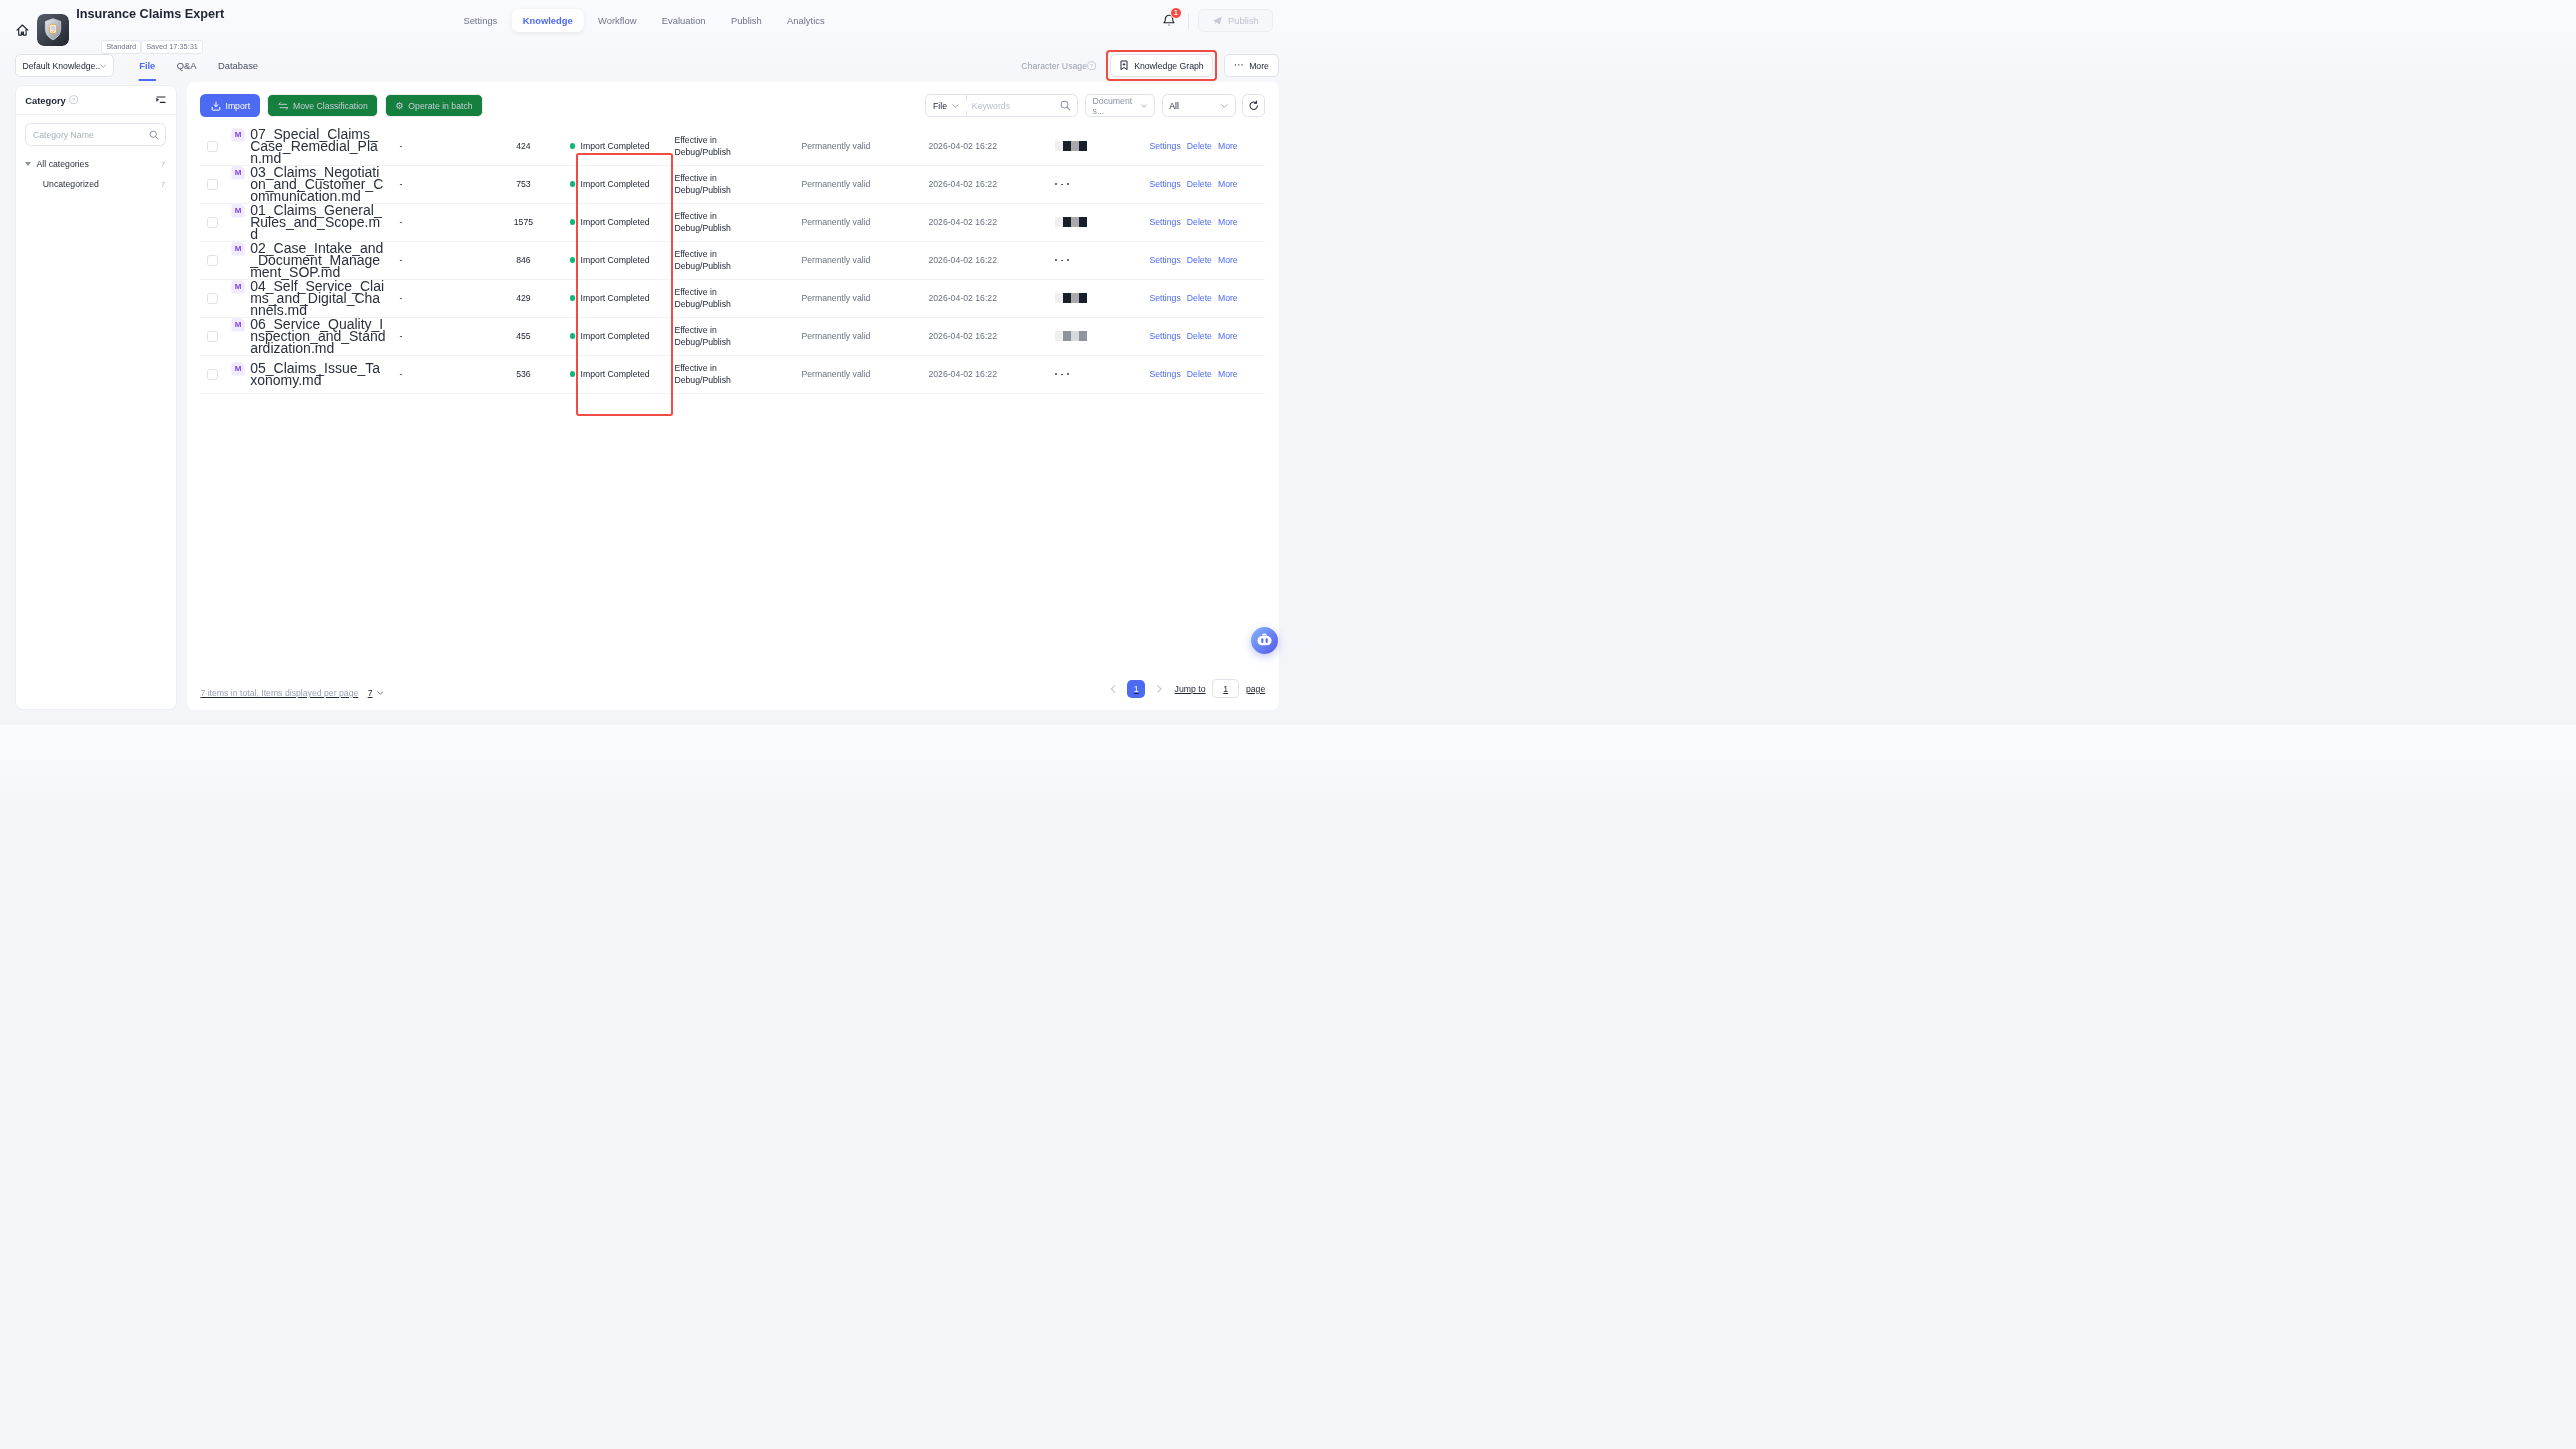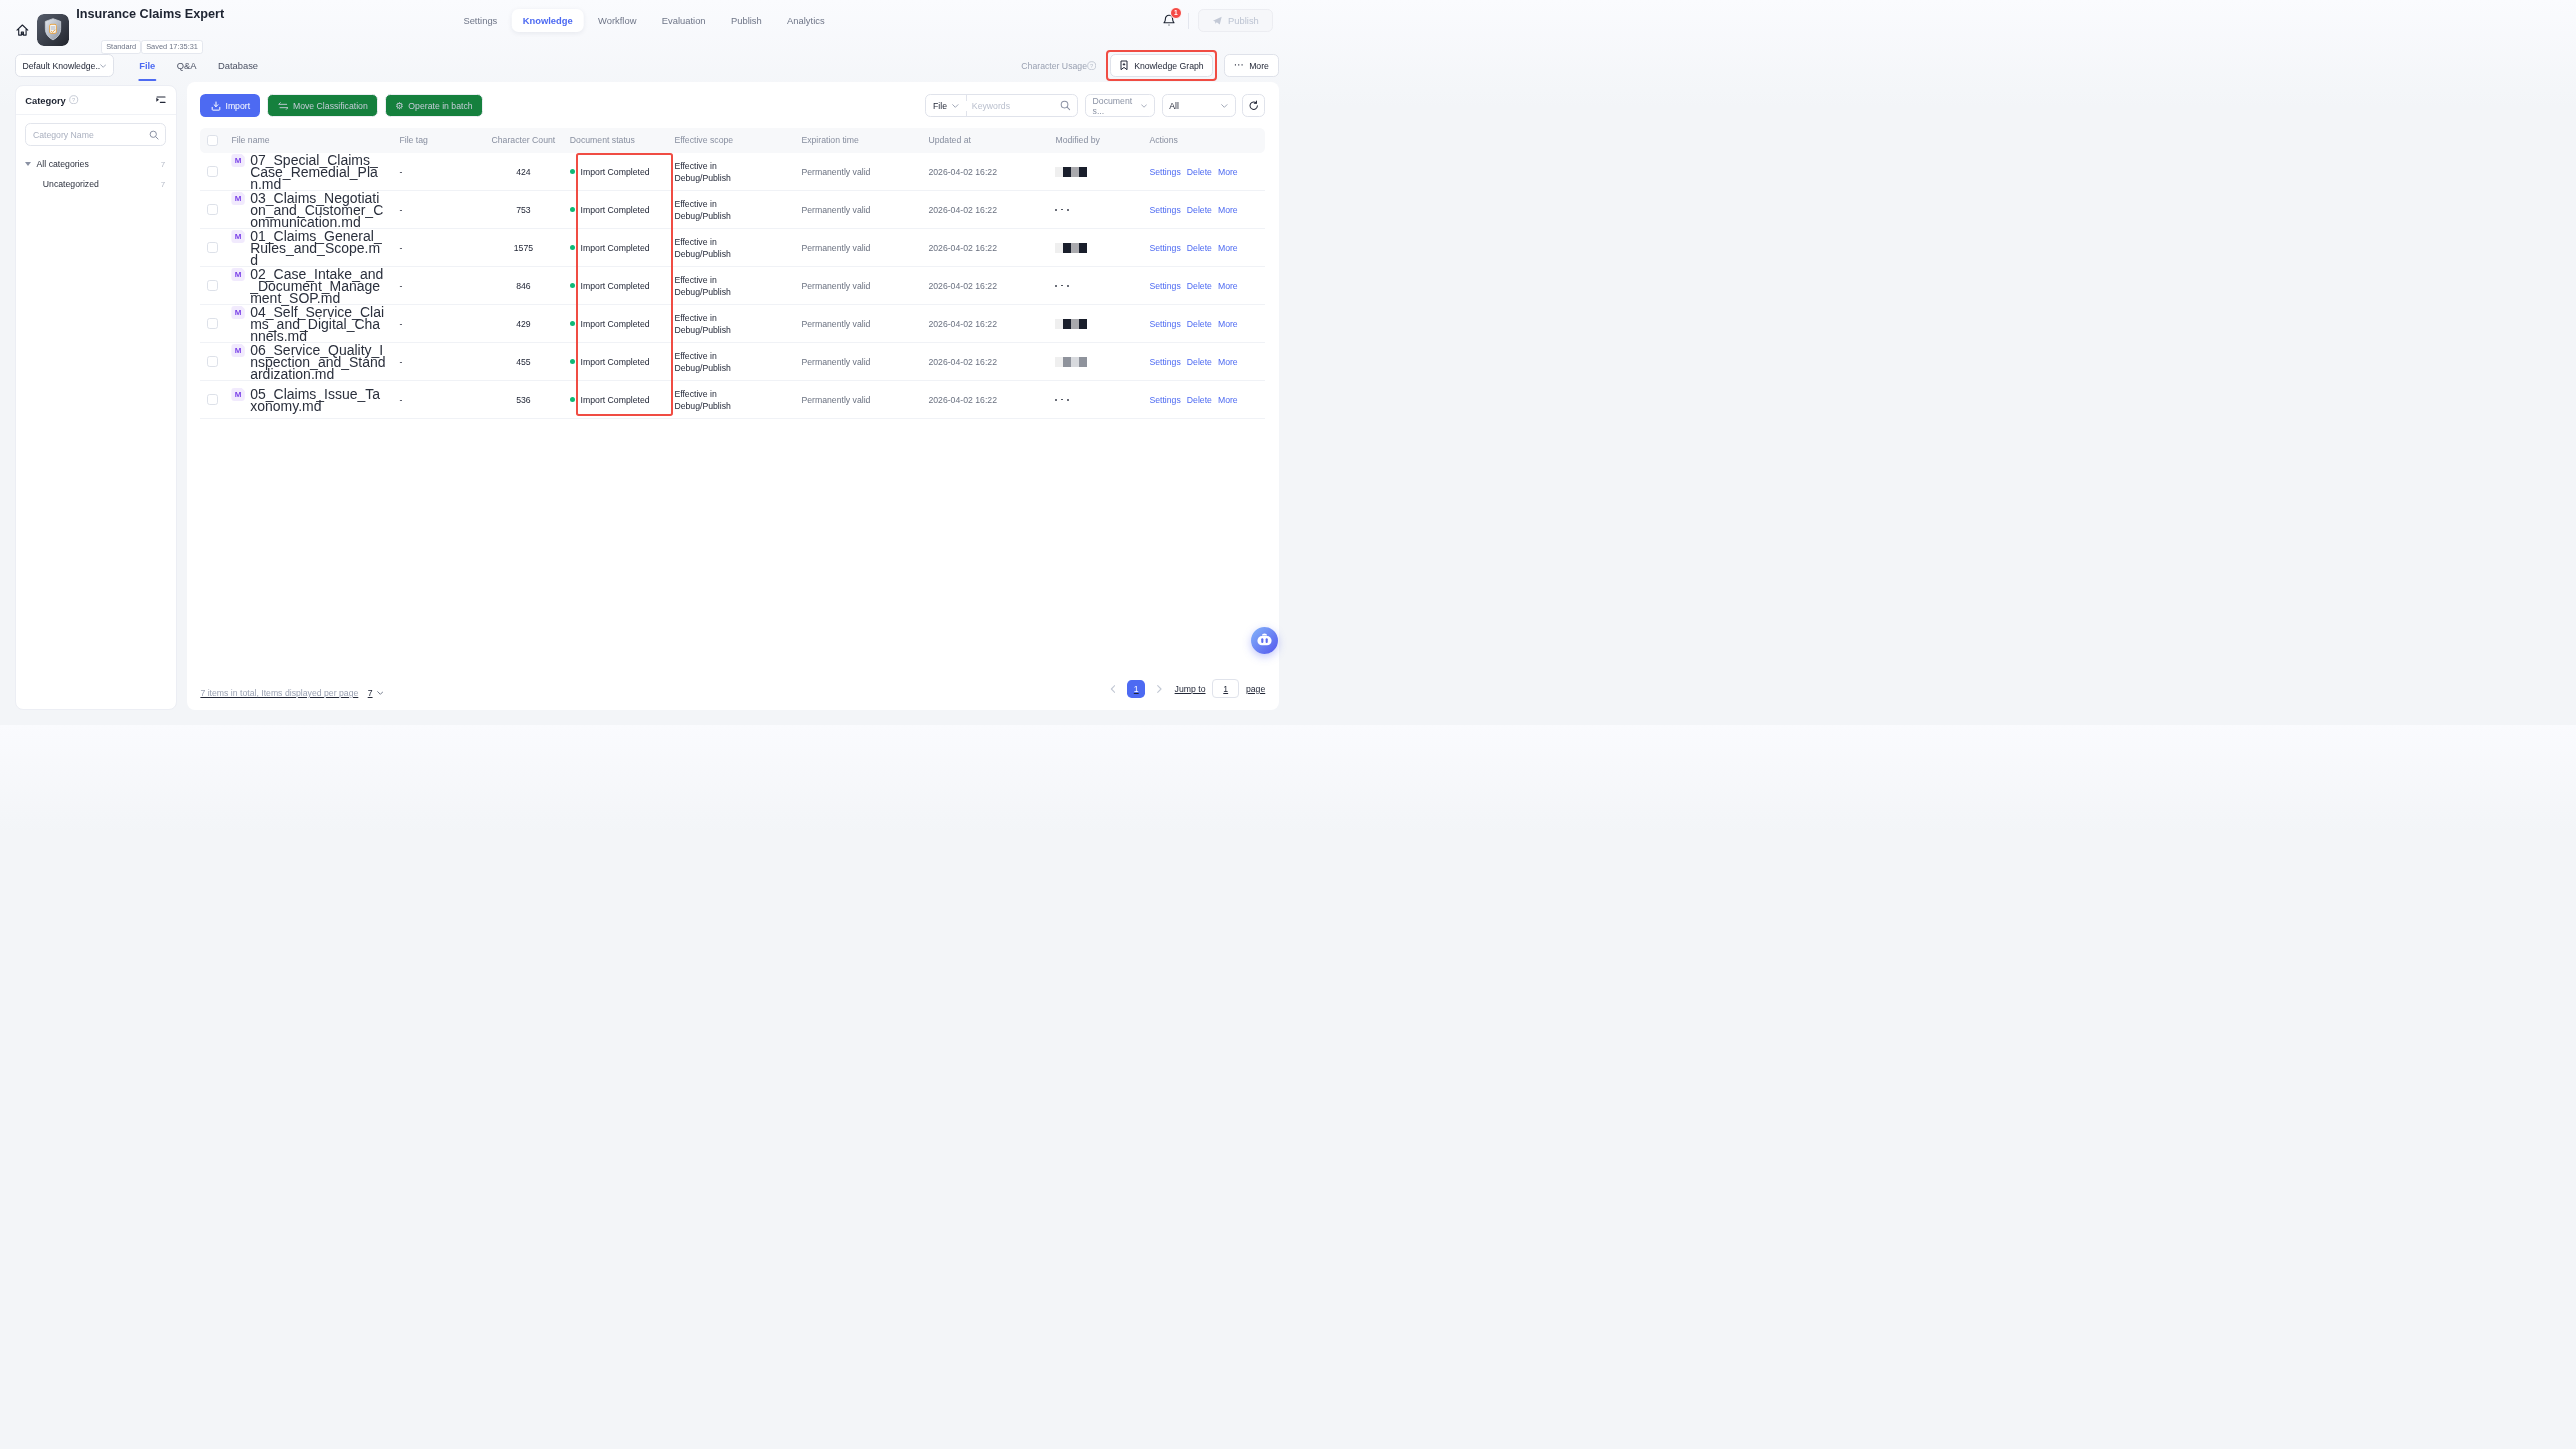--- a/index.html
+++ b/index.html
@@ -308,34 +308,20 @@
         <div class="icon-btn">
           <svg width="11.4" height="11.4" viewBox="0 0 17 17">
               <path d="M14 8.5a5.5 5.5 0 1 1-1.6-3.9" fill="none" stroke="#232838" stroke-width="1.5" stroke-linecap="round"></path>
               <path d="M12.6 1.6v3.2H9.4" fill="none" stroke="#232838" stroke-width="1.5" stroke-linecap="round" stroke-linejoin="round"></path>
             </svg>
         </div>
       </div>
     </div>
 
     <div class="table-wrap">
-      <div class="tgrid thead">
-        <div class="th th-check">
-            <span class="checkbox"></span>
-          </div>
-        <div class="th">File name</div>
-        <div class="th">File tag</div>
-        <div class="th th-count">Character Count</div>
-        <div class="th" style="padding-left:9.4px">Document status</div>
-        <div class="th">Effective scope</div>
-        <div class="th">Expiration time</div>
-        <div class="th">Updated at</div>
-        <div class="th">Modified by</div>
-        <div class="th">Actions</div>
-      </div>
       <div>
   <div class="tgrid trow">
     <div class="td td-check">
               <span class="checkbox"></span>
             </div>
     <div class="td td-name">
       <span class="file-icon">M</span>
       <span class="file-name">07_Special_Claims_Case_Remedial_Plan.md</span>
     </div>
     <div class="td">-</div>

